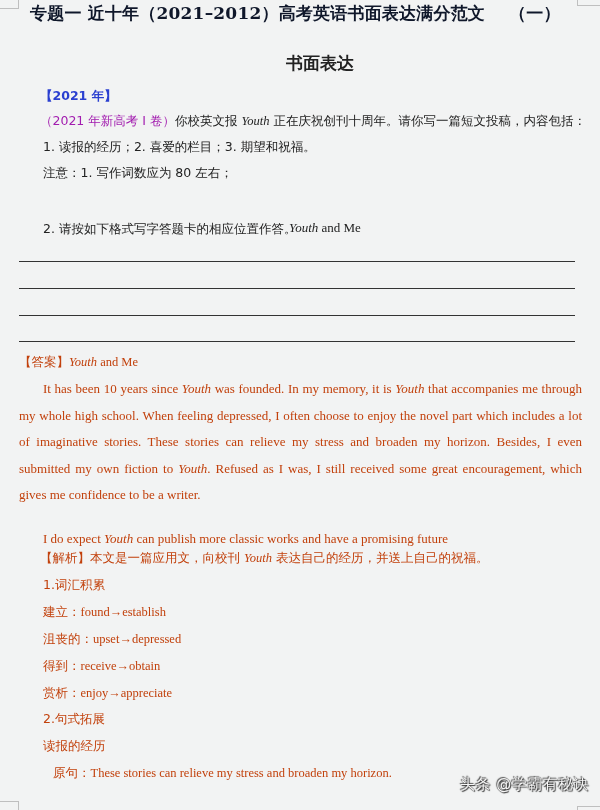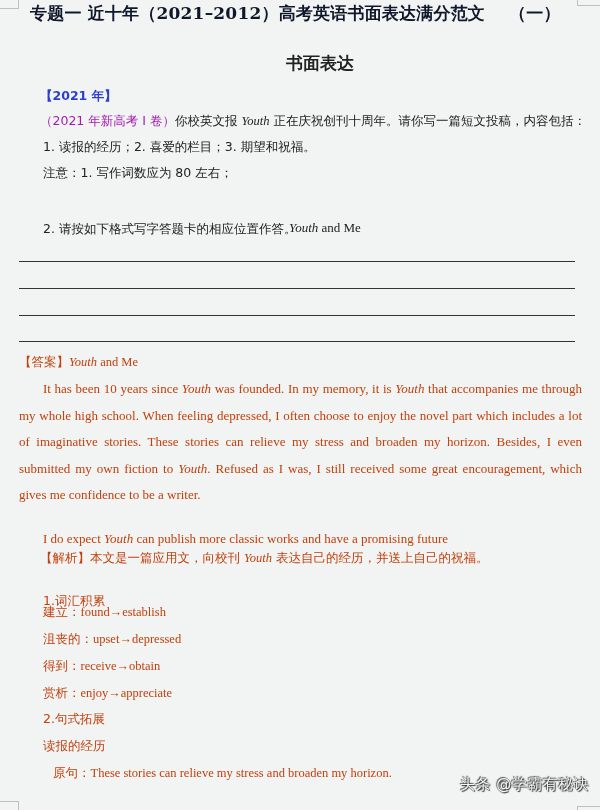--- a/index.html
+++ b/index.html
@@ -94,21 +94,21 @@
 </div>
 
 <div class="para" style="top:510px;margin-top:16px;">
   <span class="indent"></span><span>I do expect </span><span class="it">Youth</span><span> can publish more classic works and have a promising future</span>
 </div>
 
 <div class="row red" style="left:40px; top:550px;">
   <span>【解析】</span><span>本文是一篇应用文，向校刊 </span><span class="it">Youth</span><span> 表达自己的经历，并送上自己的祝福。</span>
 </div>
 
-<div class="row red" style="left:43px; top:577px;margin-top:16px;">1.词汇积累</div>
+<div class="row red" style="left:43px; top:577px;">1.词汇积累</div>
 
 <div class="row red" style="left:43px; top:604px;"><span>建立：</span><span class="serif">found→establish</span></div>
 <div class="row red" style="left:43px; top:631px;"><span>沮丧的：</span><span class="serif">upset→depressed</span></div>
 <div class="row red" style="left:43px; top:658px;"><span>得到：</span><span class="serif">receive→obtain</span></div>
 <div class="row red" style="left:43px; top:685px;text-align:center;"><span>赏析：</span><span class="serif">enjoy→appreciate</span></div>
 
 <div class="row red" style="left:43px; top:711px;">2.句式拓展</div>
 <div class="row red" style="left:43px; top:738px;">读报的经历</div>
 <div class="row red" style="left:53px; top:765px;"><span>原句：</span><span class="serif">These stories can relieve my stress and broaden my horizon.</span></div>
 

